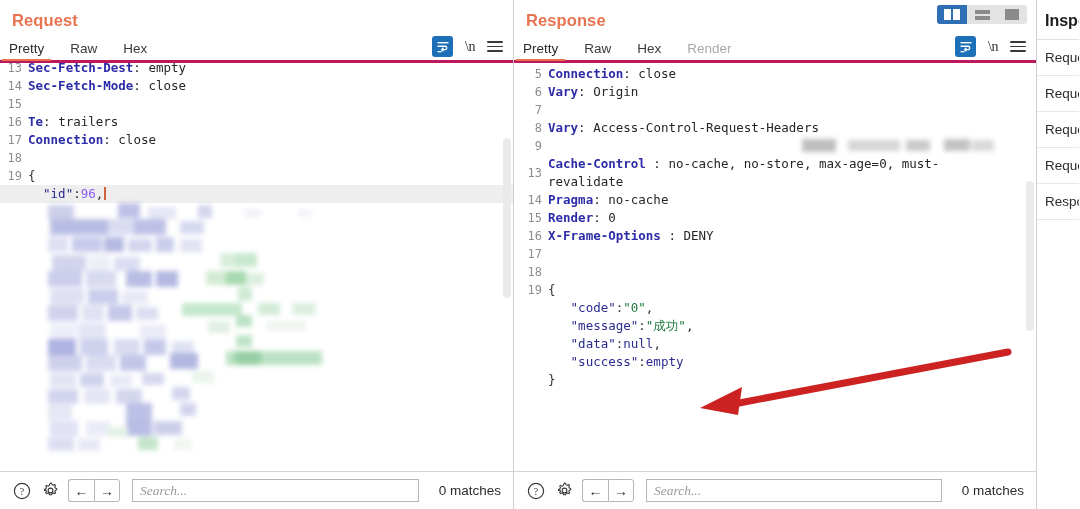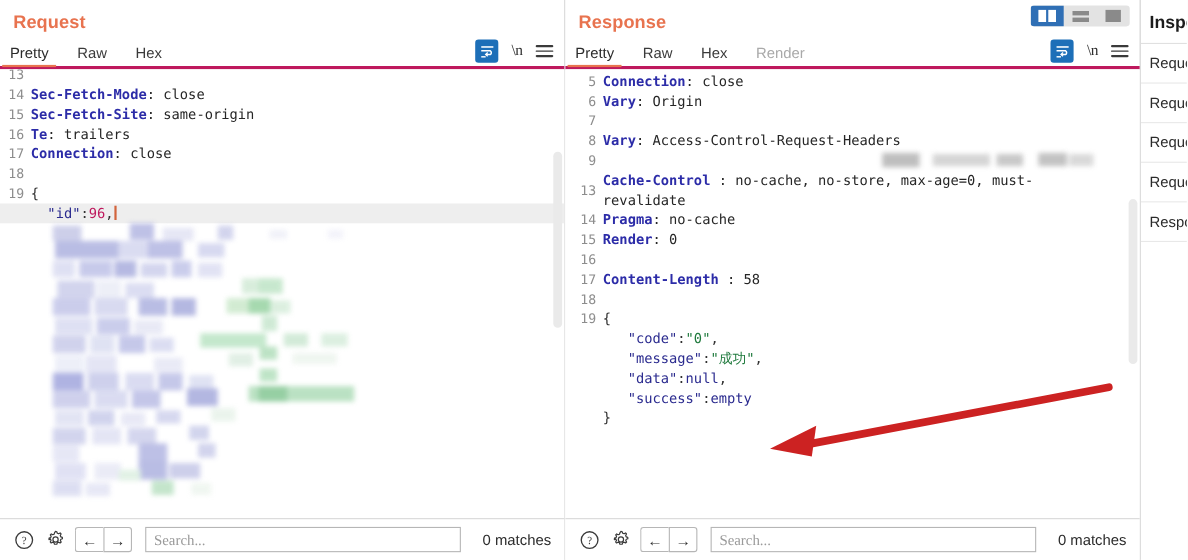--- a/index.html
+++ b/index.html
@@ -124,21 +124,21 @@
     color: #8d8d8d;
     font-size: 12px;
     padding-right: 6px;
     user-select: none;
   }
   .pane-response .ln { width: 34px; min-width: 34px; }
   .ln-txt { white-space: pre-wrap; color: #262626; }
   .hdr-name { color: #2c2ca8; font-weight: bold; }
   .jkey  { color: #2b2b8f; }
   .jstr  { color: #1f7a3d; }
-  .jnum  { color: #be185d; }
+  .jnum  { color: #8b5cf6; }
   .jpunc { color: #303030; }
   .row-hl { background: #eeeeee; }
 
   .caret {
     display: inline-block;
     width: 1.5px; height: 13px;
     background: #d2643c;
     vertical-align: -2px;
     margin-left: 1px;
   }
@@ -192,20 +192,21 @@
     flex: 1;
     height: 23px;
     border: 1px solid #b6b6b6;
     background: #fff;
     margin-left: 4px;
     padding: 0 7px;
     display: flex; align-items: center;
   }
   .search-box span {
     color: #9a9a9a;
+    font-style: italic;
     font-size: 13.5px;
     font-family: "Liberation Serif", serif;
   }
   .matches {
     font-size: 13.5px;
     color: #2c2c2c;
     margin-left: 12px;
     white-space: nowrap;
   }
 
@@ -265,28 +266,28 @@
             <i></i>
             <i></i>
           </div>
       </div>
     </div>
 
     <div class="editor">
       <div class="code" style="top:-6px">
         <div class="ln-row">
           <span class="ln">13</span>
+          <span class="ln-txt"><span class="hdr-name">Sec-Fetch-Dest</span><span>: </span><span>empty</span></span>
         </div>
         <div class="ln-row">
           <span class="ln">14</span>
           <span class="ln-txt"><span class="hdr-name">Sec-Fetch-Mode</span><span>: </span><span>close</span></span>
         </div>
         <div class="ln-row">
           <span class="ln">15</span>
-          <span class="ln-txt"><span class="hdr-name">Sec-Fetch-Site</span><span>: </span><span>same-origin</span></span>
         </div>
         <div class="ln-row">
           <span class="ln">16</span>
           <span class="ln-txt"><span class="hdr-name">Te</span><span>: </span><span>trailers</span></span>
         </div>
         <div class="ln-row">
           <span class="ln">17</span>
           <span class="ln-txt"><span class="hdr-name">Connection</span><span>: </span><span>close</span></span>
         </div>
         <div class="ln-row">
@@ -498,24 +499,24 @@
         <div class="ln-row">
           <span class="ln">14</span>
           <span class="ln-txt"><span class="hdr-name">Pragma</span><span>: </span><span>no-cache</span></span>
         </div>
         <div class="ln-row">
           <span class="ln">15</span>
           <span class="ln-txt"><span class="hdr-name">Render</span><span>: </span><span>0</span></span>
         </div>
         <div class="ln-row">
           <span class="ln">16</span>
+          <span class="ln-txt"><span class="hdr-name">X-Frame-Options</span><span> : </span><span>DENY</span></span>
         </div>
         <div class="ln-row">
           <span class="ln">17</span>
-          <span class="ln-txt"><span class="hdr-name">Content-Length</span><span> : </span><span>58</span></span>
         </div>
         <div class="ln-row">
           <span class="ln">18</span>
           <span class="ln-txt"></span>
         </div>
         <div class="ln-row">
           <span class="ln">19</span>
           <span class="ln-txt jpunc">{</span>
         </div>
 

